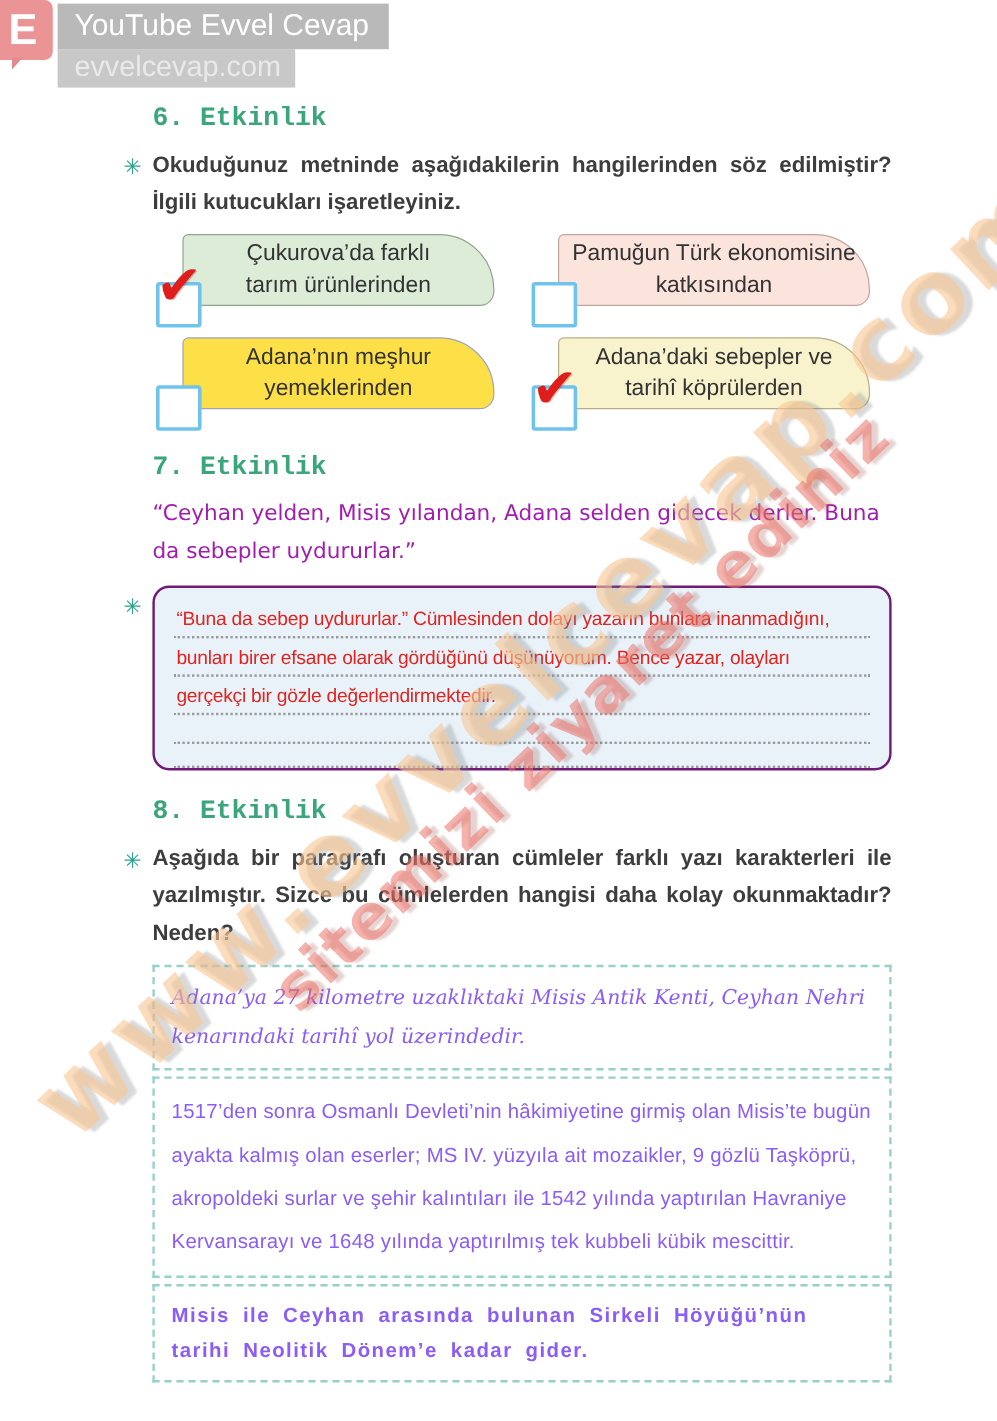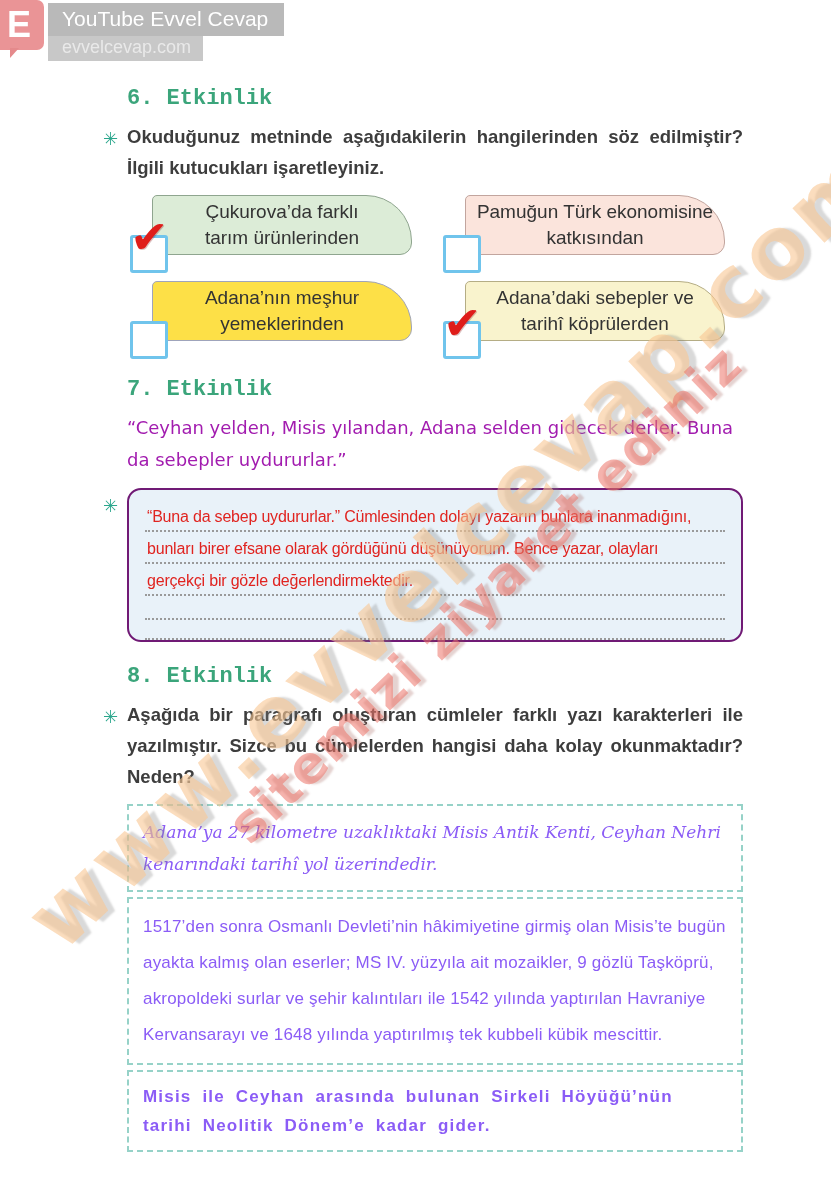--- a/index.html
+++ b/index.html
@@ -17,25 +17,25 @@
     background:#ea9496; border-radius:7px; color:#fff;
     font-size:36px; font-weight:bold; text-align:center; line-height:50px;
   }
   .badge-tail {
     position:absolute; top:48px; left:10px; width:0; height:0;
     border-left:9px solid #e58a8c; border-bottom:10px solid transparent;
   }
   .hdr-bars { position:absolute; left:48px; top:3px; white-space:nowrap; }
   .hdr-bar1 {
     display:inline-block; background:#b9b9b9; color:#ffffff;
-    font-size:21px; padding:4px 16px 5px 14px;
+    font-size:25px; padding:4px 16px 5px 14px;
   }
   .hdr-bar2 {
     display:block; background:#c8c8c8; color:#e9e9e9;
-    font-size:18px; padding:1px 12px 3px 14px; width:max-content;text-align:right;
+    font-size:24px; padding:1px 12px 3px 14px; width:max-content;text-align:right;
   }
 
   
   .wm { position:absolute; z-index:40; pointer-events:none; white-space:nowrap;
         font-family:"DejaVu Sans", sans-serif; font-weight:bold; text-align:center; }
   .wm-main {
     left:-95px; top:538px; width:1010px; font-size:86px; letter-spacing:5px;
     color:rgba(248,198,146,0.60); text-shadow:5px 5px 2px rgba(130,130,130,0.30);
     transform:rotate(-43deg);
   }

